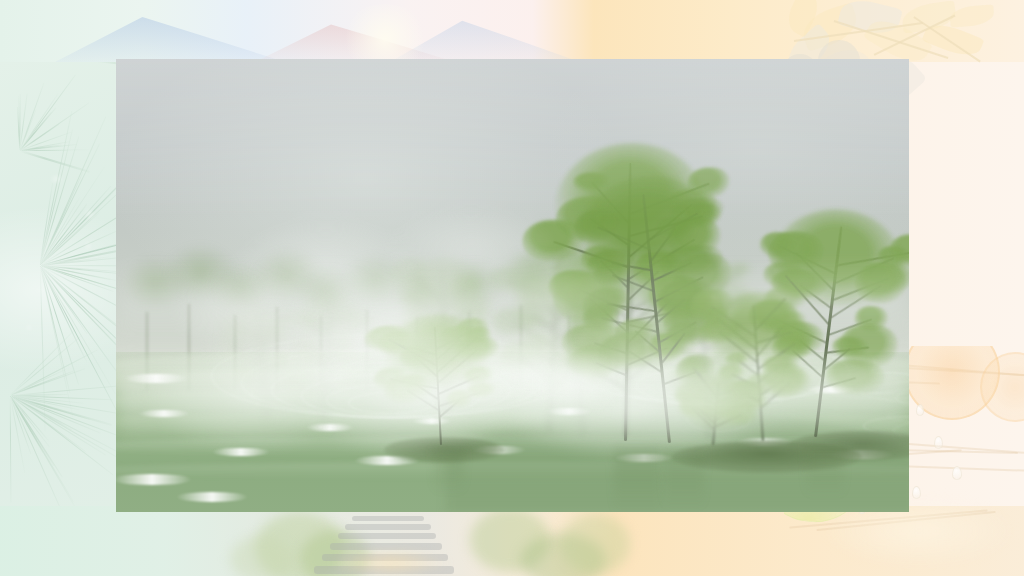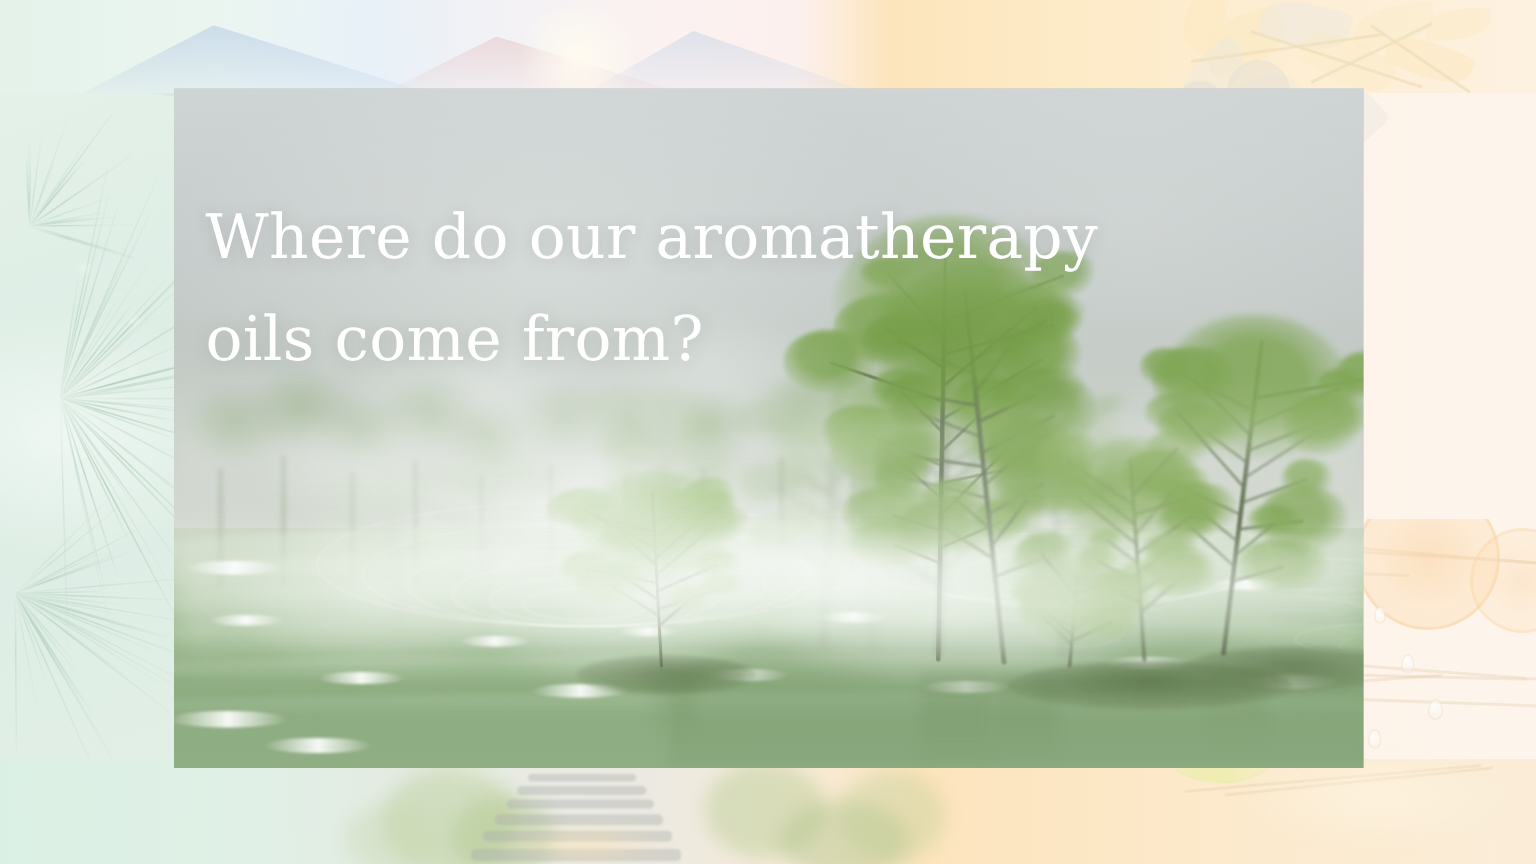--- a/index.html
+++ b/index.html
@@ -1016,16 +1016,14 @@
         <div class="fog" style="left:286px;top:327px;width:70px;height:40px;opacity:0.24;"></div>
         <div class="fog" style="left:180px;top:263px;width:97px;height:31px;opacity:0.27;"></div>
         <div class="fog" style="left:387px;top:268px;width:77px;height:26px;opacity:0.36;"></div>
         <div class="fog" style="left:186px;top:303px;width:66px;height:28px;opacity:0.36;"></div>
         <div class="fog" style="left:423px;top:301px;width:84px;height:47px;opacity:0.45;"></div>
         <div class="fog" style="left:368px;top:300px;width:89px;height:36px;opacity:0.32;"></div>
         <div style="position:absolute;inset:0;background:linear-gradient(180deg, rgba(232,236,234,.32), rgba(232,236,234,0) 36%);"></div>
       </div>
   </div>
 
-  <h1 class="heading">Where do our aromatherapy
-oils come from?</h1>
 
 </div>
 
 </body></html>

